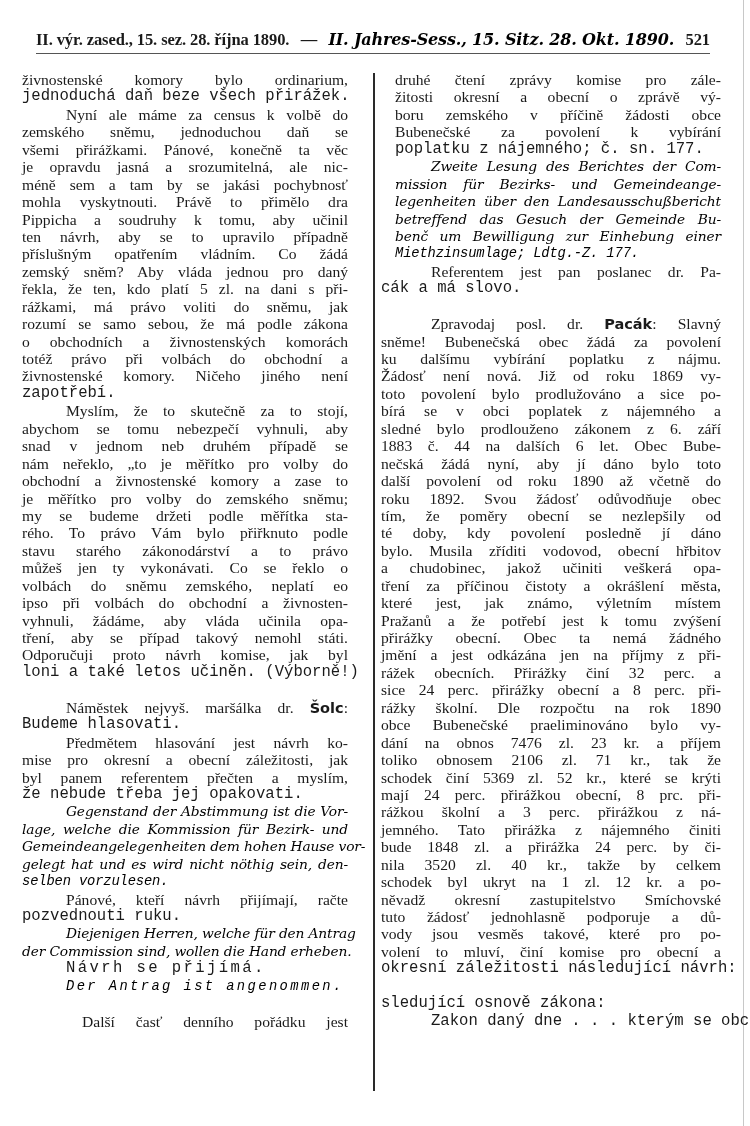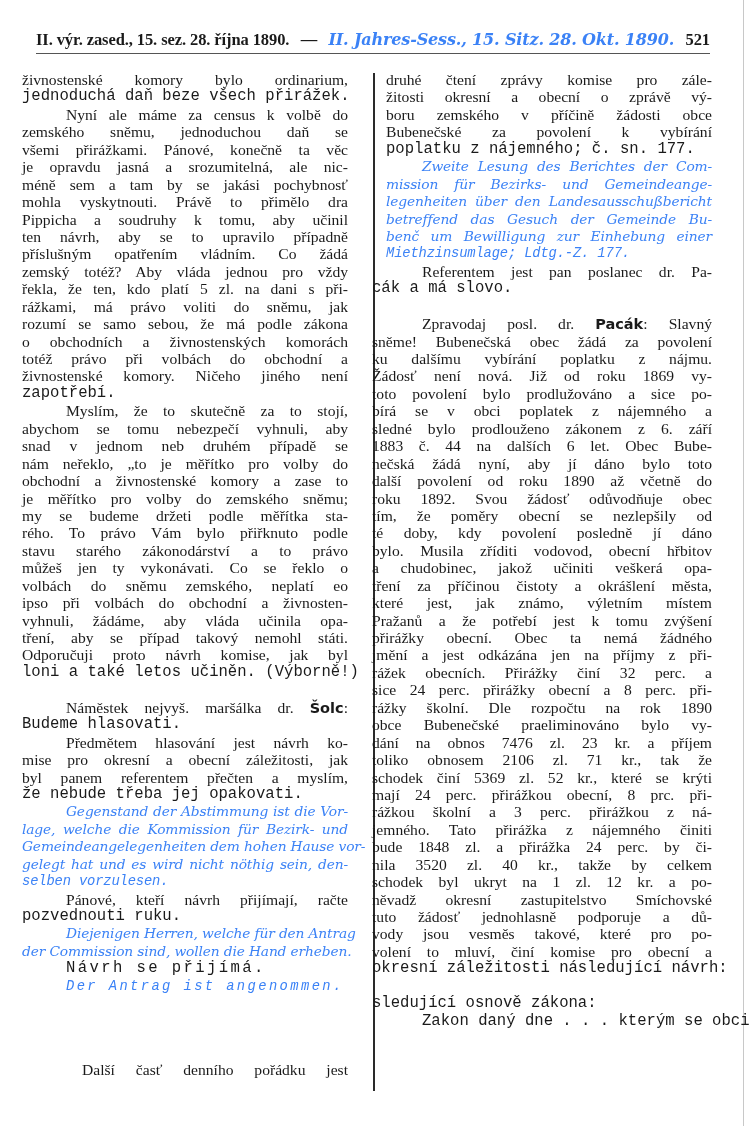--- a/index.html
+++ b/index.html
@@ -13,27 +13,27 @@
       font-family: "Liberation Serif", "DejaVu Serif", serif; font-size: 16.5px; letter-spacing: -0.1px;
       white-space: nowrap; display: flex; justify-content: space-between;
       padding-bottom: 3px; border-bottom: 1px solid #555; font-weight: bold;
     }
     .divider { position: absolute; left: 373px; top: 73px; width: 2px; height: 1018px; background: #2a2a2a; }
     .col {
       position: absolute; top: 71px; width: 326px;
       font-family: "Liberation Serif", "DejaVu Serif", serif; font-size: 15.6px; line-height: 17.45px;
     }
     .col.left { left: 22px; }
-    .col.right { left: 386px; }
+    .col.right { left: 395px; }
     .ln { white-space: nowrap; text-align: justify; text-align-last: justify; height: 17.45px; overflow: visible; }
     .ln.last { text-align-last: left; font-family: Liberation Mono, monospace; }
     .ind { padding-left: 44px; }
     .ind-s { padding-left: 36px; }
     .gap { height: 17.45px; }
-    .frak { font-family: "DejaVu Serif", serif; font-size: 13.8px; letter-spacing: -0.15px; font-style: italic; color: #3b82f6; }
+    .frak { font-family: "DejaVu Serif", serif; font-size: 13.8px; letter-spacing: -0.15px; font-style: italic; color: #000000; }
     .bold-name { font-family: "DejaVu Sans", sans-serif; font-weight: bold; font-size: 14.5px; }
     .spaced { letter-spacing: 2.4px; }
     .outdent { margin-left: -14px; }
   </style>
 </head>
 <body>
 
 <div class="page-edge"></div>
 
 <div class="header">
@@ -51,21 +51,21 @@
     <div class="ln last">jednoduchá daň beze všech přirážek.</div>
     <div class="ln ind">Nyní ale máme za census k volbě do</div>
     <div class="ln">zemského sněmu, jednoduchou daň se</div>
     <div class="ln">všemi přirážkami. Pánové, konečně ta věc</div>
     <div class="ln">je opravdu jasná a srozumitelná, ale nic-</div>
     <div class="ln">méně sem a tam by se jakási pochybnosť</div>
     <div class="ln">mohla vyskytnouti. Právě to přimělo dra</div>
     <div class="ln">Pippicha a soudruhy k tomu, aby učinil</div>
     <div class="ln">ten návrh, aby se to upravilo případně</div>
     <div class="ln">příslušným opatřením vládním. Co žádá</div>
-    <div class="ln">zemský totéž? Aby vláda jednou pro vždy</div>
+    <div class="ln">zemský sněm? Aby vláda jednou pro daný</div>
     <div class="ln">řekla, že ten, kdo platí 5 zl. na dani s při-</div>
     <div class="ln">rážkami, má právo voliti do sněmu, jak</div>
     <div class="ln">rozumí se samo sebou, že má podle zákona</div>
     <div class="ln">o obchodních a živnostenských komorách</div>
     <div class="ln">totéž právo při volbách do obchodní a</div>
     <div class="ln">živnostenské komory. Ničeho jiného není</div>
     <div class="ln last">zapotřebí.</div>
     <div class="ln ind">Myslím, že to skutečně za to stojí,</div>
     <div class="ln">abychom se tomu nebezpečí vyhnuli, aby</div>
     <div class="ln">snad v jednom neb druhém případě se</div>
@@ -114,21 +114,21 @@
   <div class="frak">
     <div class="ln ind">Diejenigen Herren, welche für den Antrag</div>
     <div class="ln">der Commission sind, wollen die Hand erheben.</div>
   </div>
 
   <div class="ln last ind spaced">Návrh se přijímá.</div>
   <div class="ln last ind frak spaced">Der Antrag ist angenommen.</div>
 
   <div class="gap"></div>
 
-  <div class="ln" style="padding-left:60px;margin-top:48px;">Další časť denního pořádku jest</div>
+  <div class="ln" style="padding-left:60px;">Další časť denního pořádku jest</div>
 </div>
 
 <div class="col right">
   <div>
     <div class="ln">druhé čtení zprávy komise pro zále-</div>
     <div class="ln">žitosti okresní a obecní o zprávě vý-</div>
     <div class="ln">boru zemského v příčině žádosti obce</div>
     <div class="ln">Bubenečské za povolení k vybírání</div>
     <div class="ln last">poplatku z nájemného; č. sn. 177.</div>
   </div>

